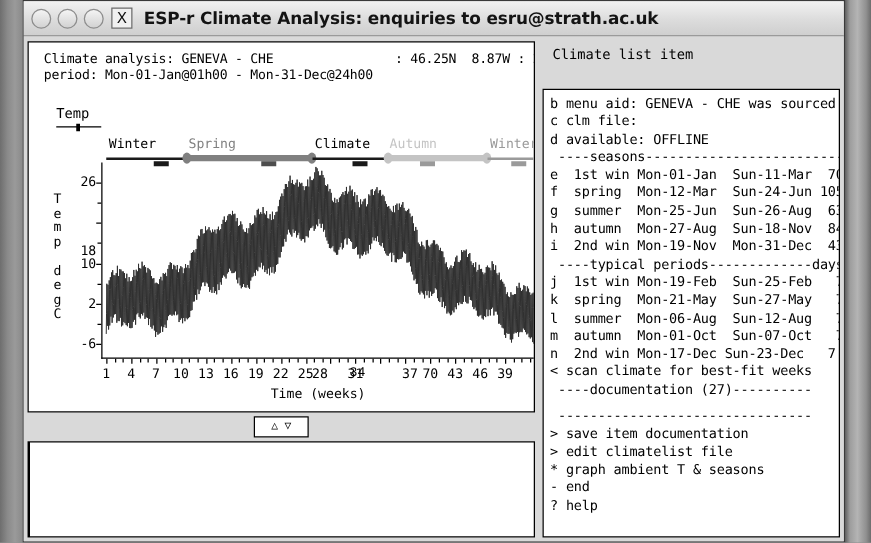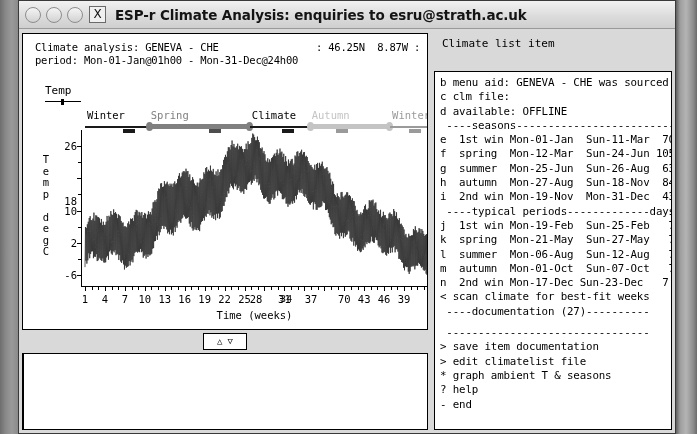--- a/index.html
+++ b/index.html
@@ -395,21 +395,21 @@
               <div class="xtick minor" style="left: 196.766px;"></div>
               <div class="xtick" style="left: 203.414px;"></div>
               <div class="xlab" style="left: 203.414px;">31</div>
               <div class="xtick minor" style="left: 210.061px;"></div>
               <div class="xtick minor" style="left: 216.709px;"></div>
               <div class="xtick" style="left: 223.356px;"></div>
               <div class="xlab" style="left: 205px; font-family: Liberation Mono, monospace;">34</div>
               <div class="xtick minor" style="left: 230.004px;"></div>
               <div class="xtick minor" style="left: 236.651px;"></div>
               <div class="xtick" style="left: 243.299px;"></div>
-              <div class="xlab" style="left: 230px;">37</div>
+              <div class="xlab" style="left: 247px;">37</div>
               <div class="xtick minor" style="left: 249.946px;"></div>
               <div class="xtick minor" style="left: 256.594px;"></div>
               <div class="xtick" style="left: 263.241px;"></div>
               <div class="xlab" style="left: 263.241px;">70</div>
               <div class="xtick minor" style="left: 269.889px;"></div>
               <div class="xtick minor" style="left: 276.536px;"></div>
               <div class="xtick" style="left: 283.184px;"></div>
               <div class="xlab" style="left: 283.184px;">43</div>
               <div class="xtick minor" style="left: 289.831px;"></div>
               <div class="xtick minor" style="left: 296.479px;"></div>
@@ -454,22 +454,22 @@
             <div class="mrow">l  summer  Mon-06-Aug  Sun-12-Aug   7</div>
             <div class="mrow">m  autumn  Mon-01-Oct  Sun-07-Oct   7</div>
             <div class="mrow">n  2nd win Mon-17-Dec Sun-23-Dec   7</div>
             <div class="mrow">&lt; scan climate for best-fit weeks</div>
             <div class="mrow"> ----documentation (27)----------</div>
             <div class="mrow gap"></div>
             <div class="mrow"> --------------------------------</div>
             <div class="mrow">&gt; save item documentation</div>
             <div class="mrow">&gt; edit climatelist file</div>
             <div class="mrow">* graph ambient T &amp; seasons</div>
+            <div class="mrow">- end</div>
             <div class="mrow">? help</div>
-            <div class="mrow">- end</div>
           </div>
       </div>
 
     </div>
   </div>
 
   <div id="scrollbar"></div>
 </div>
 
 </body></html>

